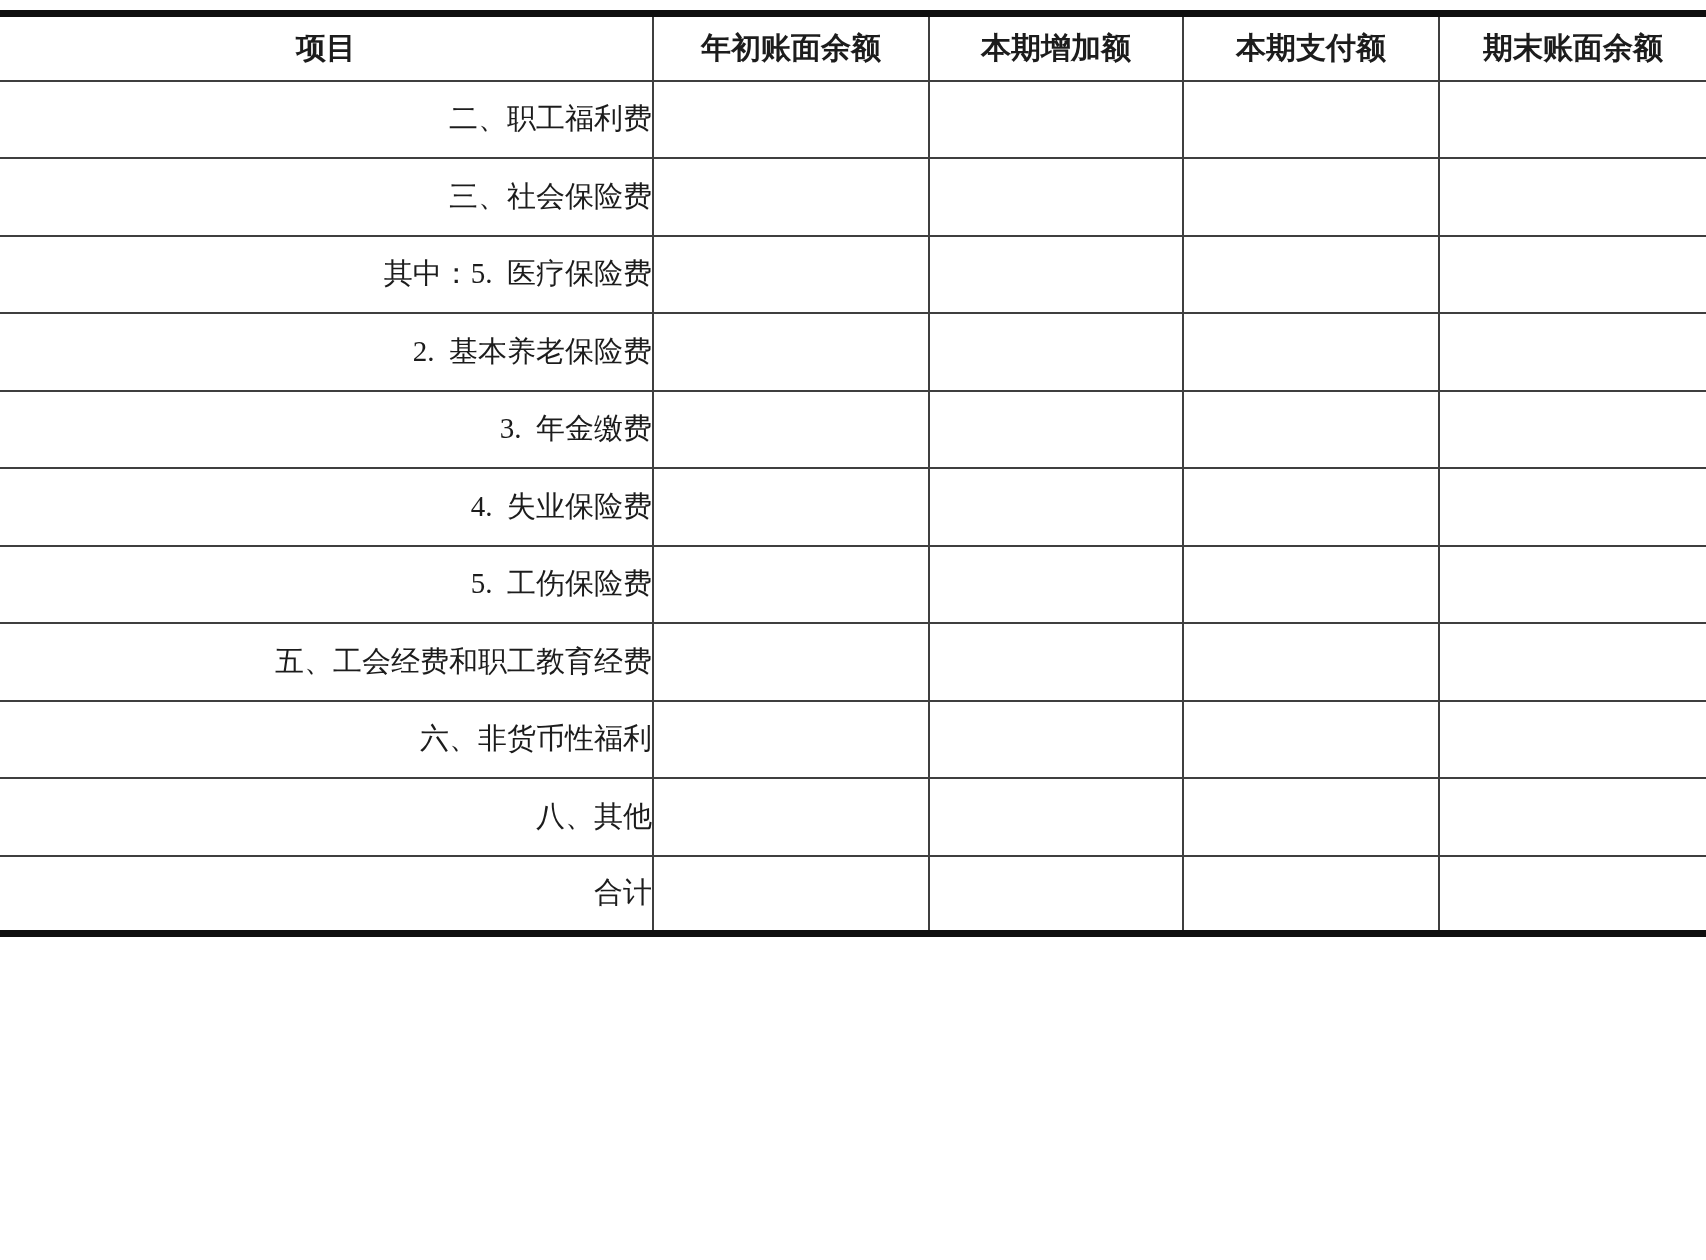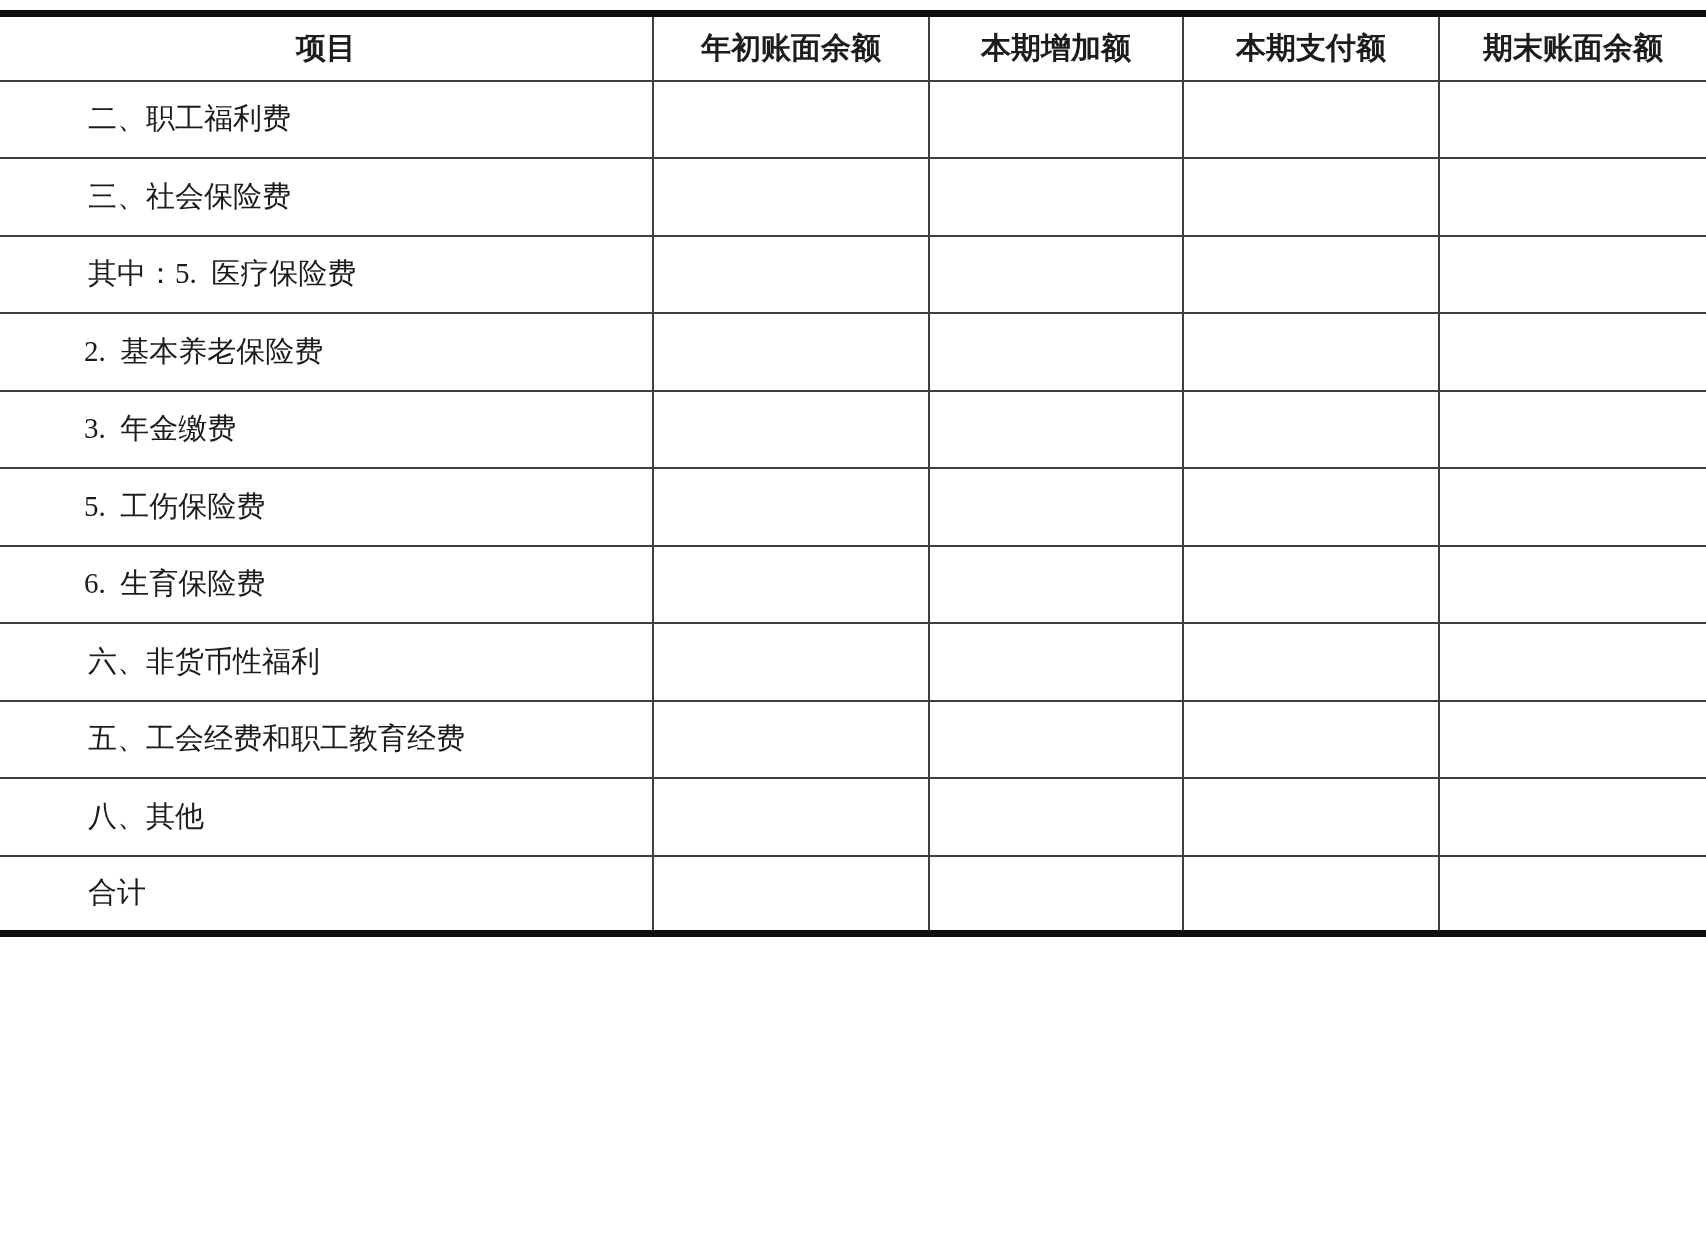--- a/index.html
+++ b/index.html
@@ -41,21 +41,21 @@
     font-size: 30px;
     vertical-align: middle;
   }
   table.grid tbody td {
     height: 77.5px;
     font-family: "Liberation Serif", "DejaVu Serif", serif;
     font-size: 29px;
     vertical-align: middle;
   }
   td.row-label {
-    text-align: left;
+    text-align: right;
     white-space: pre;
   }
   td.row-label.indent-0 { padding-left: 88px; }
   td.row-label.indent-1 { padding-left: 84px; }
   td.value-cell { text-align: right; }
 </style>
 </head>
 <body>
 
 <div class="page">
@@ -106,42 +106,42 @@
           <td class="value-cell"></td>
         </tr>
         <tr>
           <td class="row-label indent-1">3.  年金缴费</td>
           <td class="value-cell"></td>
           <td class="value-cell"></td>
           <td class="value-cell"></td>
           <td class="value-cell"></td>
         </tr>
         <tr>
+          <td class="row-label indent-1">4.  失业保险费</td>
+          <td class="value-cell"></td>
+          <td class="value-cell"></td>
+          <td class="value-cell"></td>
+          <td class="value-cell"></td>
+        </tr>
+        <tr>
           <td class="row-label indent-1">5.  工伤保险费</td>
           <td class="value-cell"></td>
           <td class="value-cell"></td>
           <td class="value-cell"></td>
           <td class="value-cell"></td>
         </tr>
         <tr>
-          <td class="row-label indent-1">6.  生育保险费</td>
+          <td class="row-label indent-0">五、工会经费和职工教育经费</td>
           <td class="value-cell"></td>
           <td class="value-cell"></td>
           <td class="value-cell"></td>
           <td class="value-cell"></td>
         </tr>
         <tr>
           <td class="row-label indent-0">六、非货币性福利</td>
-          <td class="value-cell"></td>
-          <td class="value-cell"></td>
-          <td class="value-cell"></td>
-          <td class="value-cell"></td>
-        </tr>
-        <tr>
-          <td class="row-label indent-0">五、工会经费和职工教育经费</td>
           <td class="value-cell"></td>
           <td class="value-cell"></td>
           <td class="value-cell"></td>
           <td class="value-cell"></td>
         </tr>
         <tr>
           <td class="row-label indent-0">八、其他</td>
           <td class="value-cell"></td>
           <td class="value-cell"></td>
           <td class="value-cell"></td>

